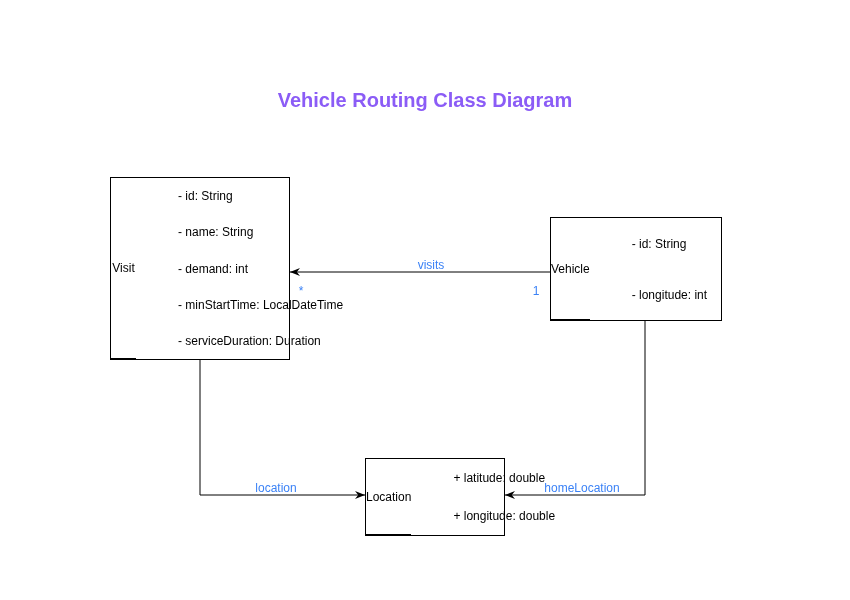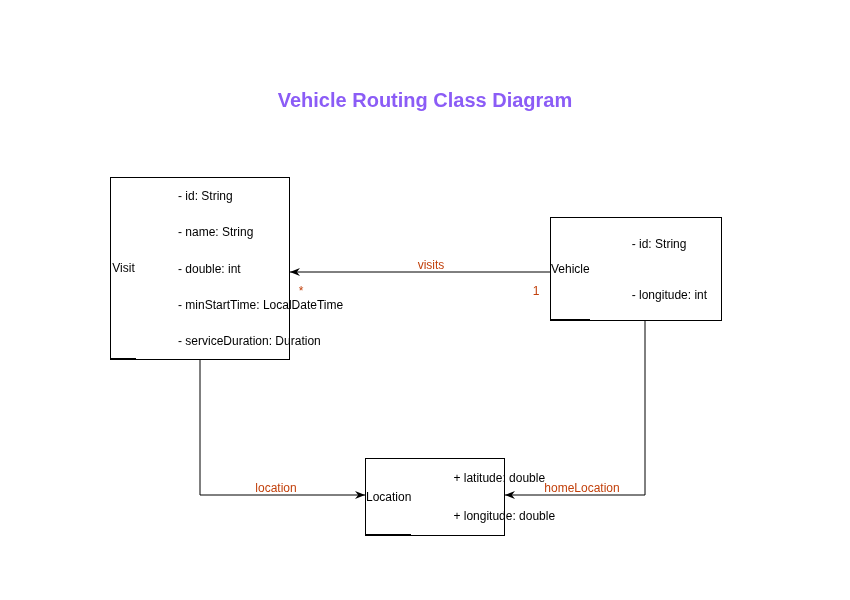--- a/index.html
+++ b/index.html
@@ -60,21 +60,21 @@
     font-size: 12px;
     white-space: nowrap;
     margin-left: 36px;
   }
   .edge-label, .mult-label {
     position: absolute;
     transform: translate(-50%, -50%);
     font-size: 12px;
     line-height: 14px;
     white-space: nowrap;
-    color: #c2410c;
+    color: #3b82f6;
   }
 </style>
 </head>
 <body>
 
 <div class="canvas">
 
   <div class="diagram-title">Vehicle Routing Class Diagram</div>
 
   <svg id="edges" width="850" height="600">
@@ -86,21 +86,21 @@
   <polyline points="550,272 290,272" marker-end="url(#arrow)" stroke="#000000"></polyline>
       <polyline points="200,360 200,495 365,495" marker-end="url(#arrow)" stroke="#000000"></polyline>
       <polyline points="645,321 645,495 505,495" marker-end="url(#arrow)" stroke="#000000"></polyline>
     </svg>
 
   <div class="uml-class" style="left: 110px; top: 177px; width: 180px; height: 183px;">
     <div class="uml-class-header">Visit</div>
     <div class="uml-attrs">
         <div class="uml-attr">- id: String</div>
         <div class="uml-attr">- name: String</div>
-        <div class="uml-attr">- double: int</div>
+        <div class="uml-attr">- demand: int</div>
         <div class="uml-attr">- minStartTime: LocalDateTime</div>
         <div class="uml-attr">- serviceDuration: Duration</div>
       </div>
   </div>
 
   <div class="uml-class" style="left: 550px; top: 217px; width: 172px; height: 104px;">
     <div class="uml-class-header">Vehicle</div>
     <div class="uml-attrs">
         <div class="uml-attr">- id: String</div>
         <div class="uml-attr">- longitude: int</div>

